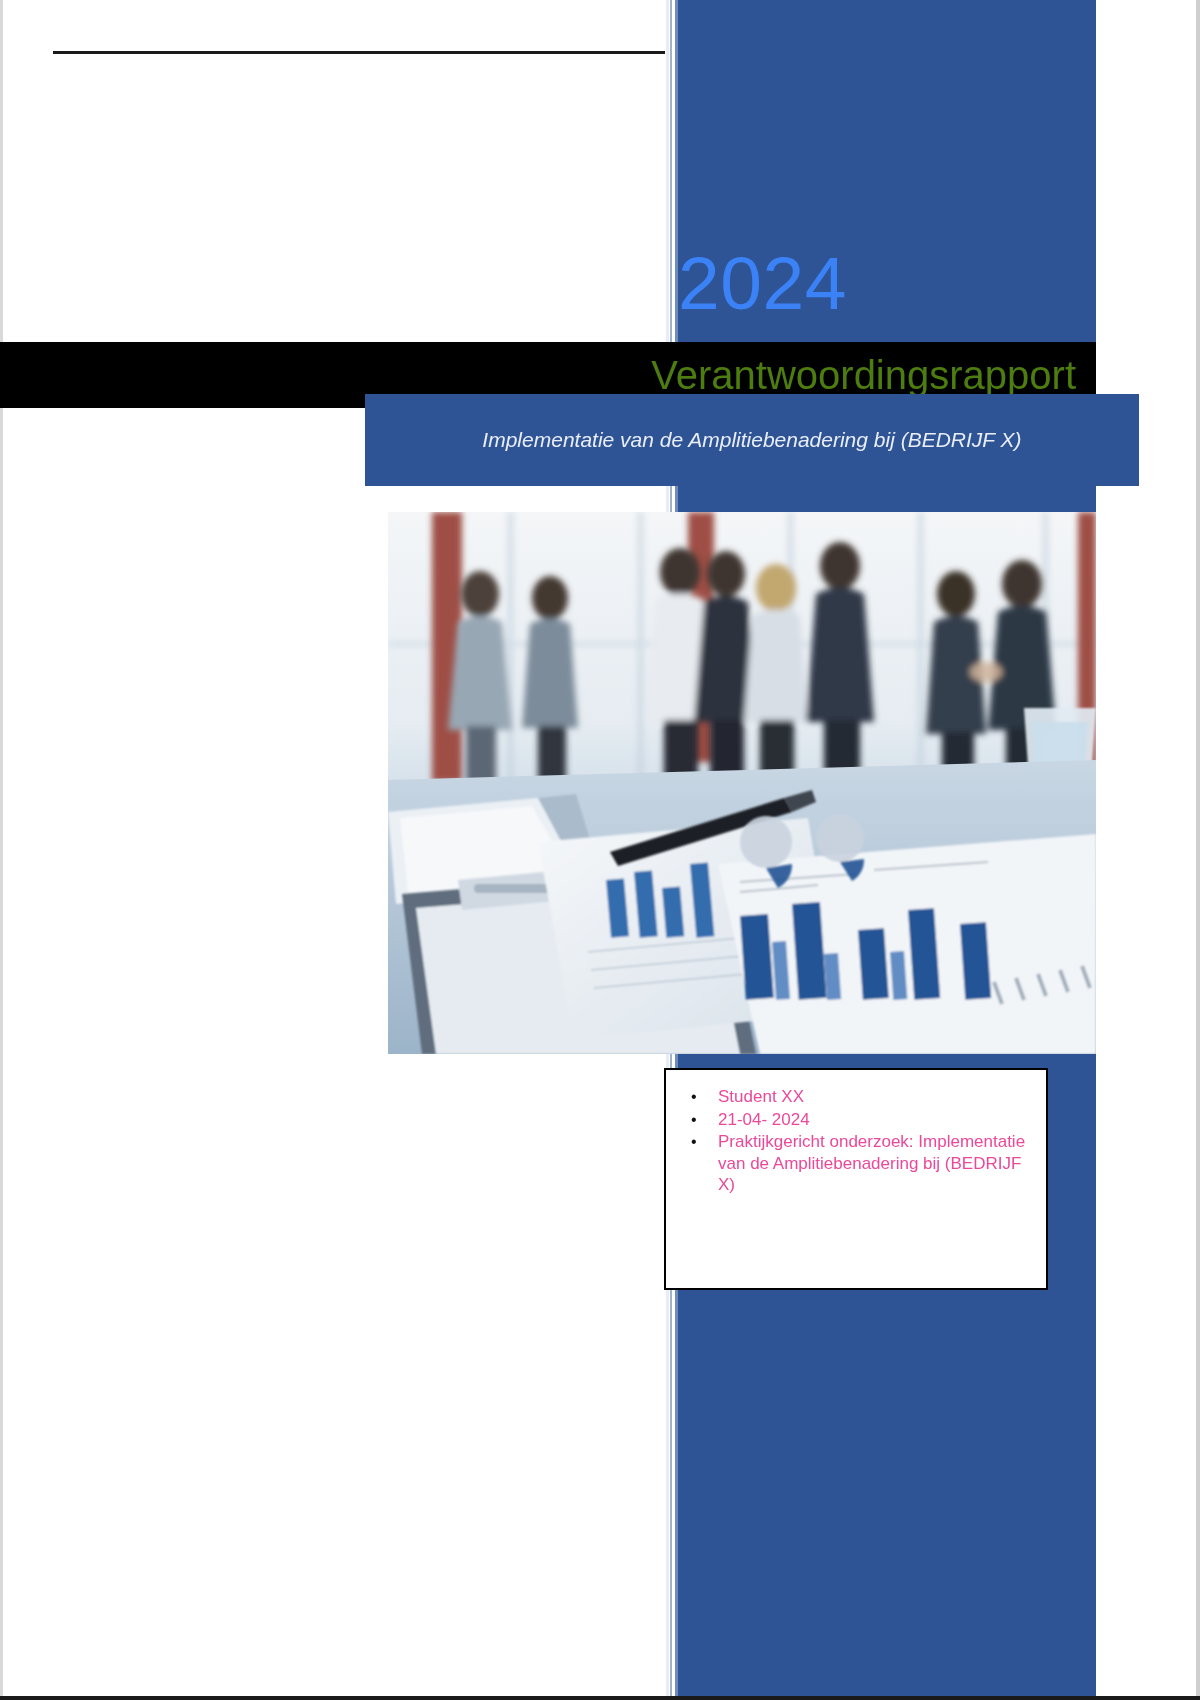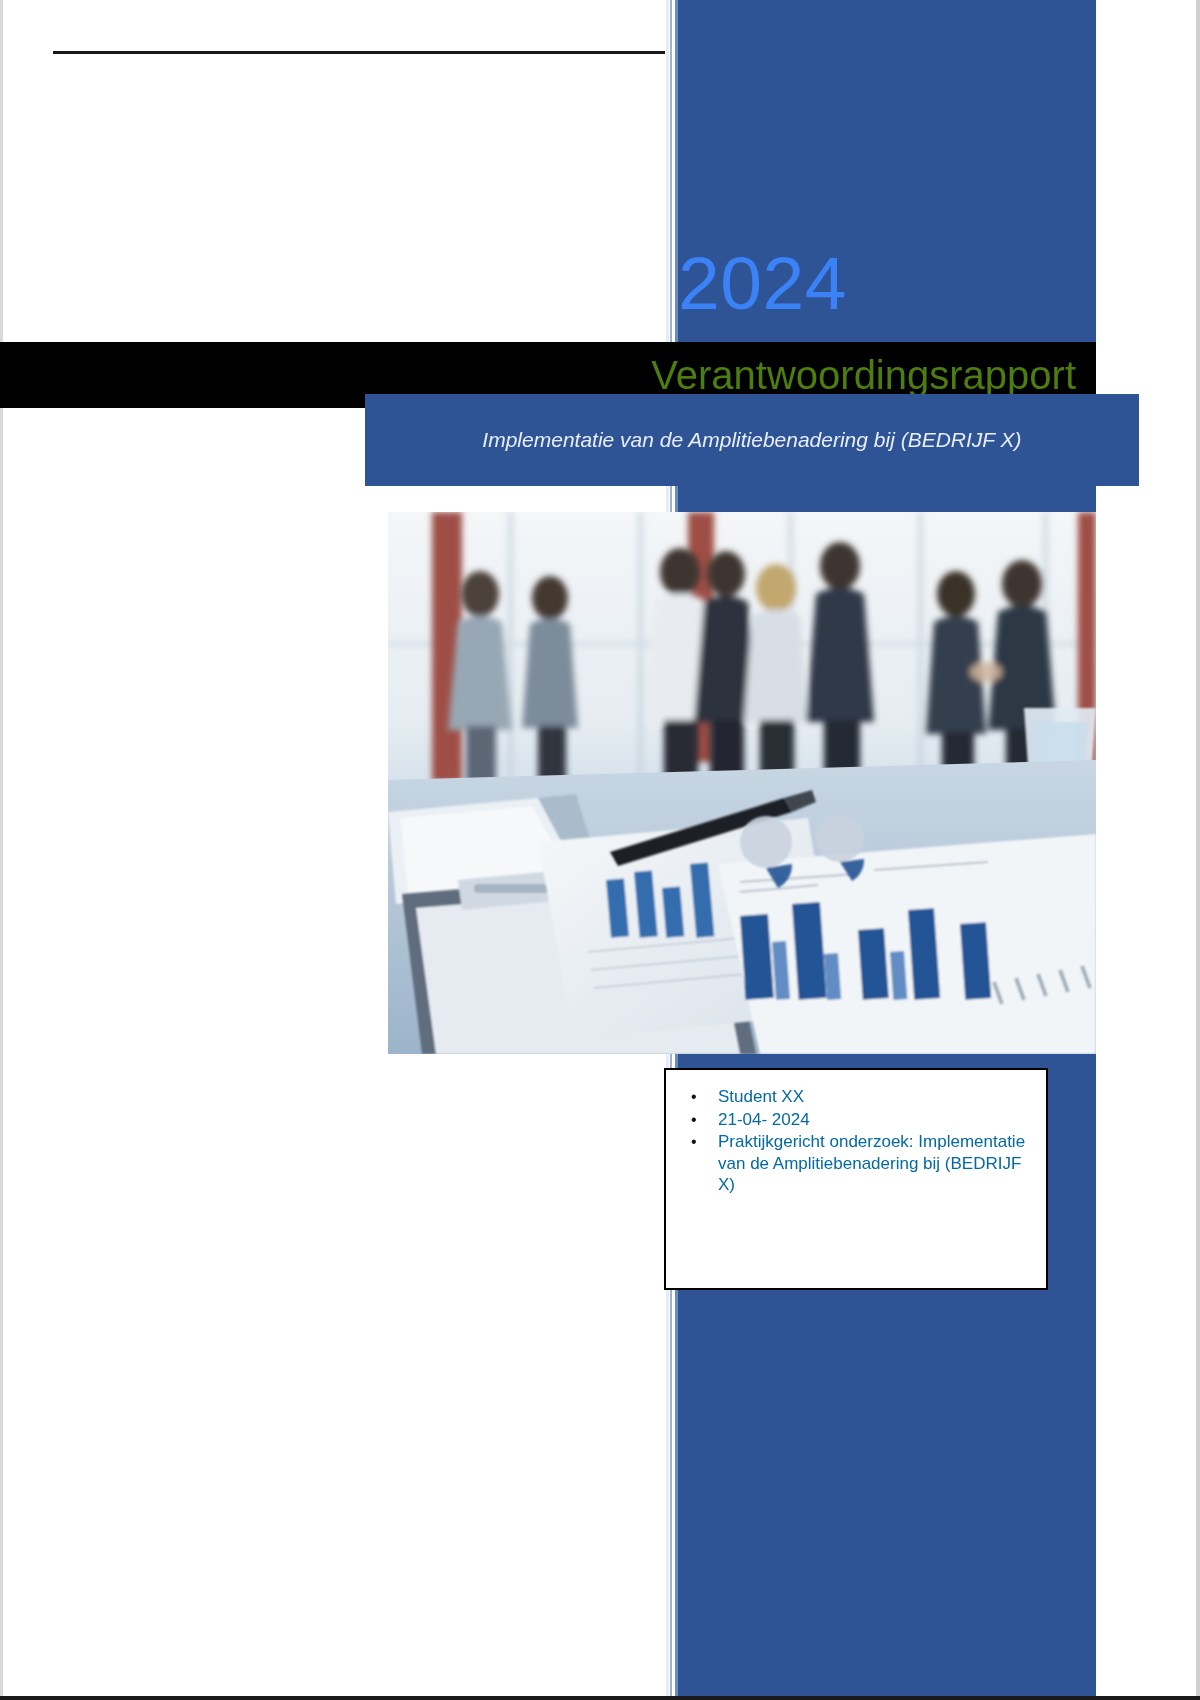--- a/index.html
+++ b/index.html
@@ -147,21 +147,21 @@
     border: 2px solid #000000;
     box-sizing: border-box;
   }
   .info-list {
     margin: 0;
     padding: 16px 14px 10px 52px;
     list-style: none;
   }
   .info-list li {
     position: relative;
-    color: #0369a1;
+    color: #ec4899;
     font-size: 17px;
     line-height: 21.5px;
     margin-bottom: 1px;
   }
   .info-list li::before {
     content: "\2022";
     position: absolute;
     left: -27px;
     top: 0;
     font-size: 16px;

